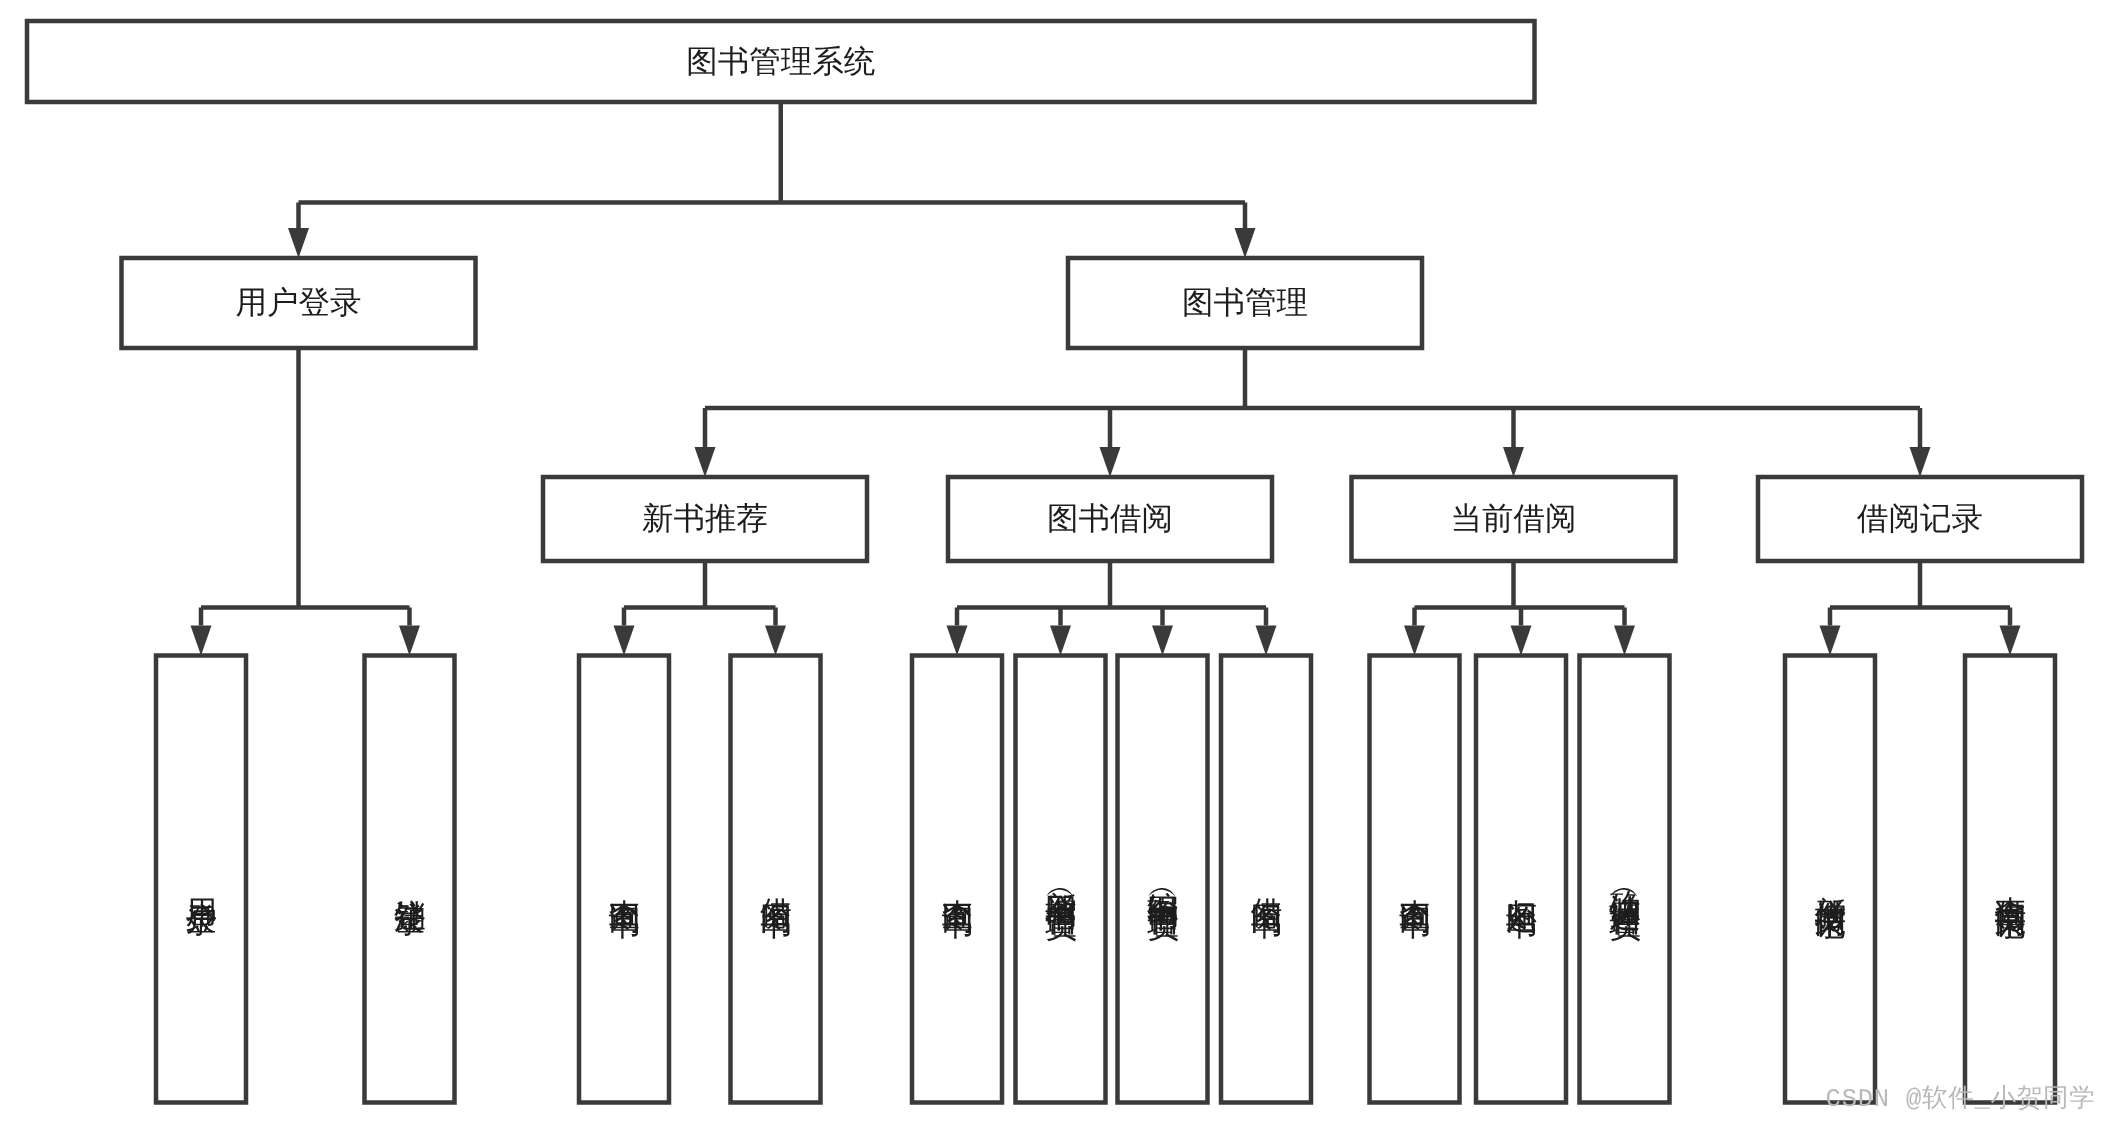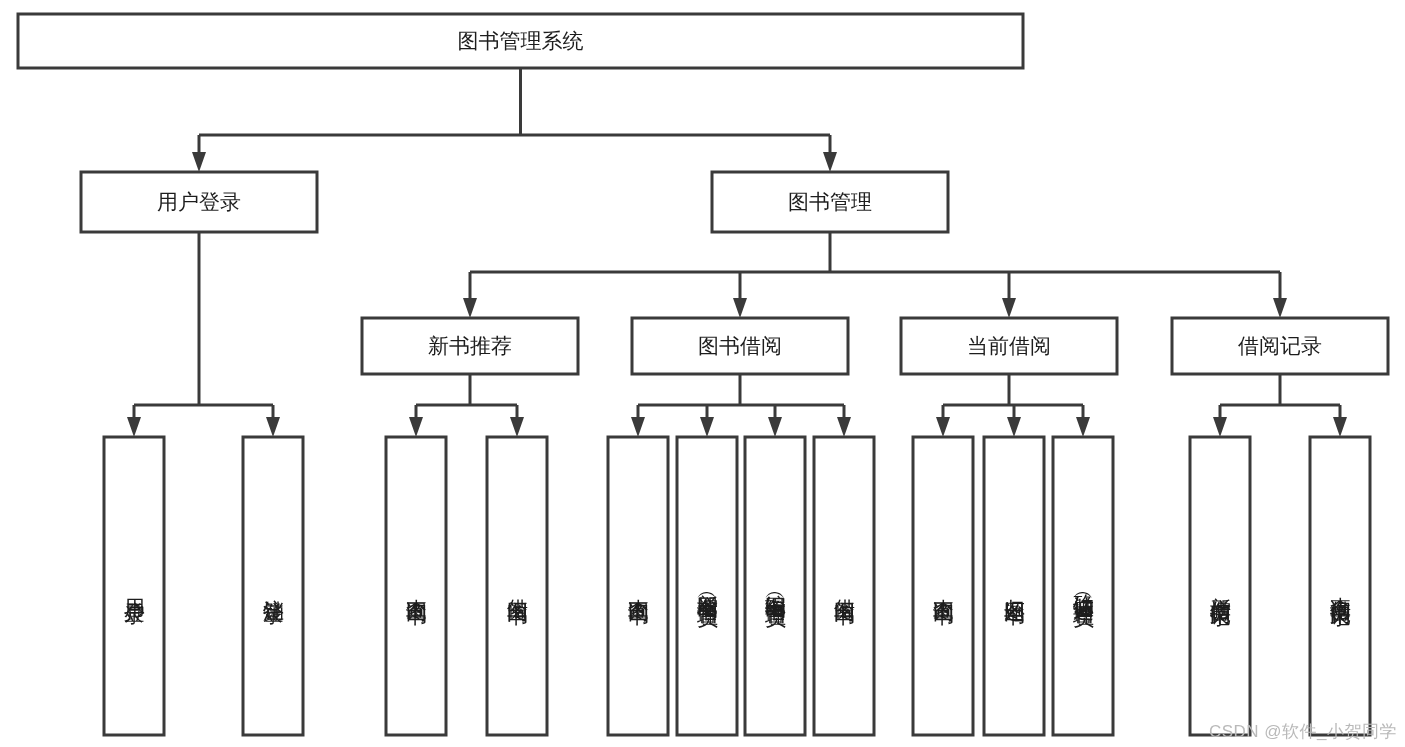--- a/index.html
+++ b/index.html
@@ -64,21 +64,21 @@
     font-size: 21px;
     line-height: 1.18;
     letter-spacing: 2px;
     color: #1d1d1d;
     white-space: nowrap;
   }
   .watermark {
     position: absolute;
     right: 8px;
     bottom: 4px;
-    font-family: Liberation Sans, sans-serif;
+    font-family: Liberation Mono, monospace;
     font-size: 17px;
     color: #b9b9b9;
     letter-spacing: 0.5px;
     white-space: nowrap;
   }
 </style>
 </head>
 <body>
 
 <div id="diagram-root">

